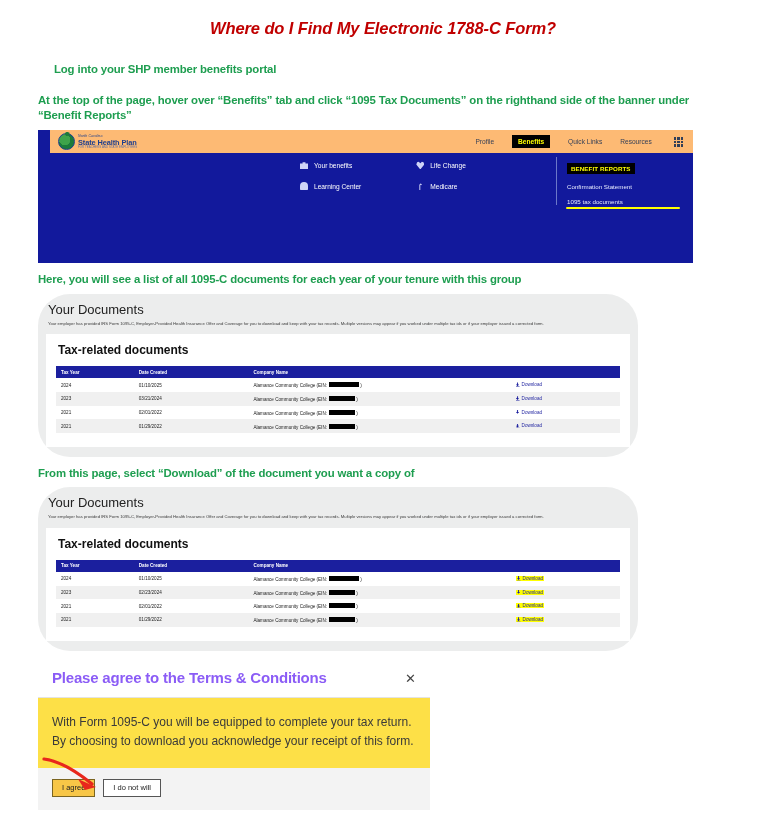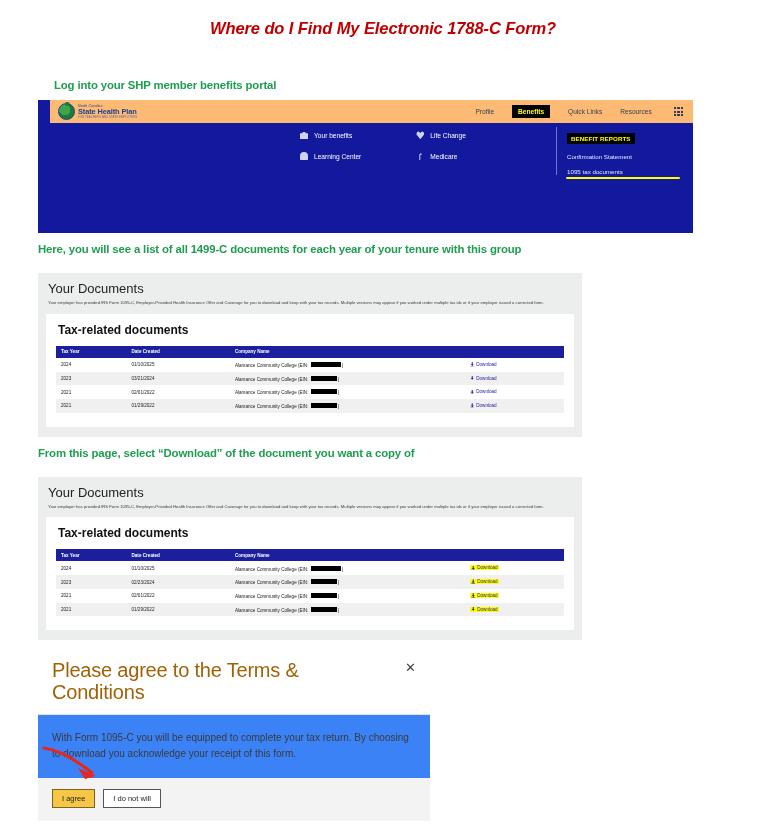--- a/index.html
+++ b/index.html
@@ -38,21 +38,21 @@
   }
 
   
   .step {
     color: #1e9e50;
     font-weight: bold;
     font-size: 11.4px;
     line-height: 1.33;
     letter-spacing: -0.15px;
   }
-  .step-1 { margin-top: 40px; padding-left: 16px; }
+  .step-1 { margin-top: 24px; padding-left: 16px; }
   .step-2 { margin-top: 16px; padding-right: 40px;}
   .step-3 { margin-top: 9px; }
   .step-4 { margin-top: 9px; }
   .step-5 { margin-top: 9px; text-decoration: underline; }
 
   
   .portal-shot {
     margin-top: 7px;
     width: 655px;
     height: 133px;
@@ -189,25 +189,26 @@
     content: "";
     position: absolute;
     left: -1px; right: -4px; bottom: -4px;
     height: 2px;
     background: #ffff00;
     border-radius: 2px;
   }
 
   
   .docs-shot {
-    margin-top: 16px;
-    width: 544px;
+    margin-top: 6px;
+    width: 600px;
     background: #eceded;
     padding: 6px 8px 10px 8px;
     box-sizing: border-box;
+    border-radius: 32px;
   }
   .docs-h1 {
     font-size: 13px;
     color: #222;
     font-weight: normal;
     margin: 2px 0 4px 2px;
   }
   .docs-desc {
     font-size: 4.2px;
     color: #3a3a3a;
@@ -282,39 +283,39 @@
     position: relative;
   }
   .tc-head {
     background: #ffffff;
     padding: 11px 14px 11px 14px;
     display: flex;
     align-items: flex-start;
     border-bottom: 1px solid #e3e3e3;
   }
   .tc-title {
-    font-size: 20px;
-    font-weight: normal;
-    color: #a16207;
+    font-size: 15px;
+    font-weight: bold;
+    color: #8b5cf6;
     letter-spacing: -0.2px;
     line-height: 1.1;
   }
   .tc-close {
     margin-left: auto;
     font-size: 13px;
     color: #444;
     line-height: 1;
     padding-top: 2px;
     padding-left: 10px;
     font-weight: 300;
   }
   .tc-body {
-    background: #3b82f6;
+    background: #fde047;
     padding: 15px 14px 16px 14px;
-    font-size: 10px;
+    font-size: 12px;
     color: #3a3a3a;
     line-height: 1.6;
   }
   .tc-foot {
     background: #f3f3f3;
     padding: 11px 14px 13px 14px;
     display: flex;
     gap: 8px;
     align-items: center;
   }
@@ -341,20 +342,21 @@
 </style>
 </head>
 <body>
 
 <div class="page">
 
   <div class="doc-title">Where do I Find My Electronic 1788-C Form?</div>
 
   <div class="step step-1">Log into your SHP member benefits portal</div>
 
+  <div class="step step-2">At the top of the page, hover over “Benefits” tab and click “1095 Tax Documents” on the righthand side of the banner under “Benefit Reports”</div>
 
   <div class="portal-shot">
 
     <div class="portal-topbar">
       <div class="logo">
         <div class="logo-mark"></div>
         <div class="logo-text">
           <div class="logo-sup">North Carolina</div>
           <div class="logo-main">State Health Plan</div>
           <div class="logo-sub">FOR TEACHERS AND STATE EMPLOYEES</div>
@@ -405,21 +407,21 @@
       </div>
 
       <div class="benefit-reports">
         <div class="br-title">BENEFIT REPORTS</div>
         <div class="br-link">Confirmation Statement</div>
         <div class="br-link underlined">1095 tax documents</div>
       </div>
     </div>
   </div>
 
-  <div class="step step-3">Here, you will see a list of all 1499-C documents for each year of your tenure with this group</div>
+  <div class="step step-3">Here, you will see a list of all 1095-C documents for each year of your tenure with this group</div>
 
   <div class="docs-shot">
     <div class="docs-h1">Your Documents</div>
     <div class="docs-desc">Your employer has provided IRS Form 1095-C, Employer-Provided Health Insurance Offer and Coverage for you to download and keep with your tax records. Multiple versions may appear if you worked under multiple tax ids or if your employer issued a corrected form.</div>
     <div class="docs-card">
       <div class="docs-h2">Tax-related documents</div>
       <table class="docs-table">
         <thead>
           <tr>
             <th class="col-year">Tax Year</th>

